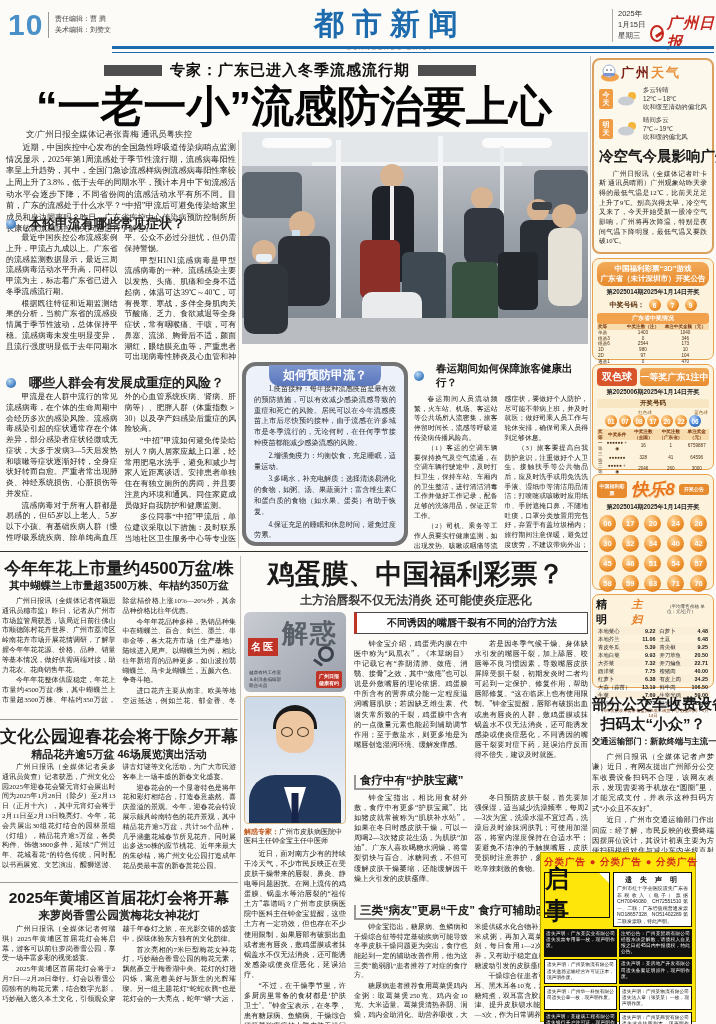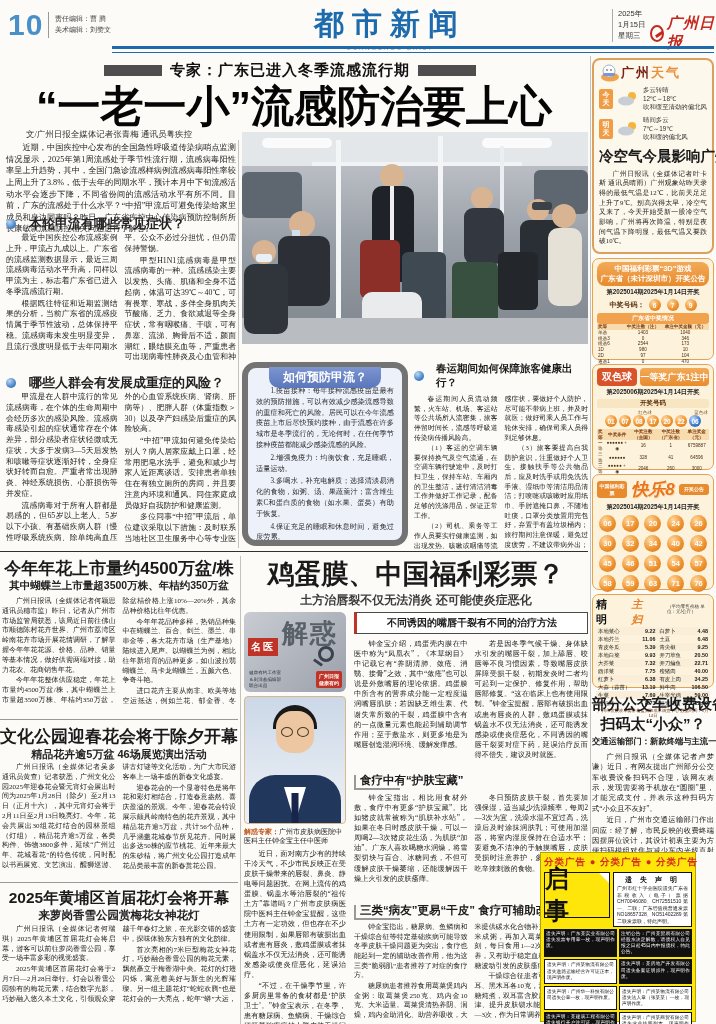--- a/index.html
+++ b/index.html
@@ -32,21 +32,21 @@
   .kicker .txt{font-size:15px;font-weight:900;color:#111;letter-spacing:1px}
   .mainhead{font-size:43px;font-weight:900;text-align:center;letter-spacing:0px;color:#050505;white-space:nowrap}
   .byline{font-size:8.5px;color:#333;font-family:"Liberation Serif",serif}
   .body-sm{font-size:8.2px;line-height:1.42;color:#1c1c1c}
   .sec-h{display:flex;align-items:center;gap:13px;font-size:13px;font-weight:900;color:#222}
   .dot{width:10px;height:10px;border-radius:50%;background:radial-gradient(circle at 35% 30%,#bcd8f2,#4a86c8 60%,#2a5d96);flex:0 0 10px}
   .vline{width:1px;background:#c5c2bc}
   .hline{height:1px;background:#33302b}
   .caption{font-size:7.5px;color:#222;text-align:right}
 
-  .prev-box{border:6px solid #737373;background:#edf1fa;border-radius:14px;padding:16px 8px 4px 8px}
+  .prev-box{border:4px solid #737373;background:#edf1fa;border-radius:14px;padding:16px 8px 4px 8px}
   .prev-pill{position:absolute;top:-1px;left:50%;transform:translateX(-50%);background:linear-gradient(#7d95d0,#5a77bc);
              color:#fff;font-size:12px;font-weight:900;padding:2px 14px;border-radius:0 0 10px 10px;white-space:nowrap}
   .prev-box p{font-size:7.2px;line-height:1.5;text-align:justify;text-indent:2em;color:#2a2a2a;margin-bottom:2px;font-family:"Liberation Serif",serif}
   .spring-h{display:flex;align-items:center;gap:12px;font-size:11px;font-weight:900}
   .spring-body{font-size:6.8px;line-height:1.42}
 
   
   .story-h1{font-size:17px;font-weight:900;text-align:center;letter-spacing:0;white-space:nowrap}
   .story-h2{font-size:10.5px;font-weight:900;text-align:center;color:#222;white-space:nowrap}
   .story-body{font-size:7px;line-height:1.4}

